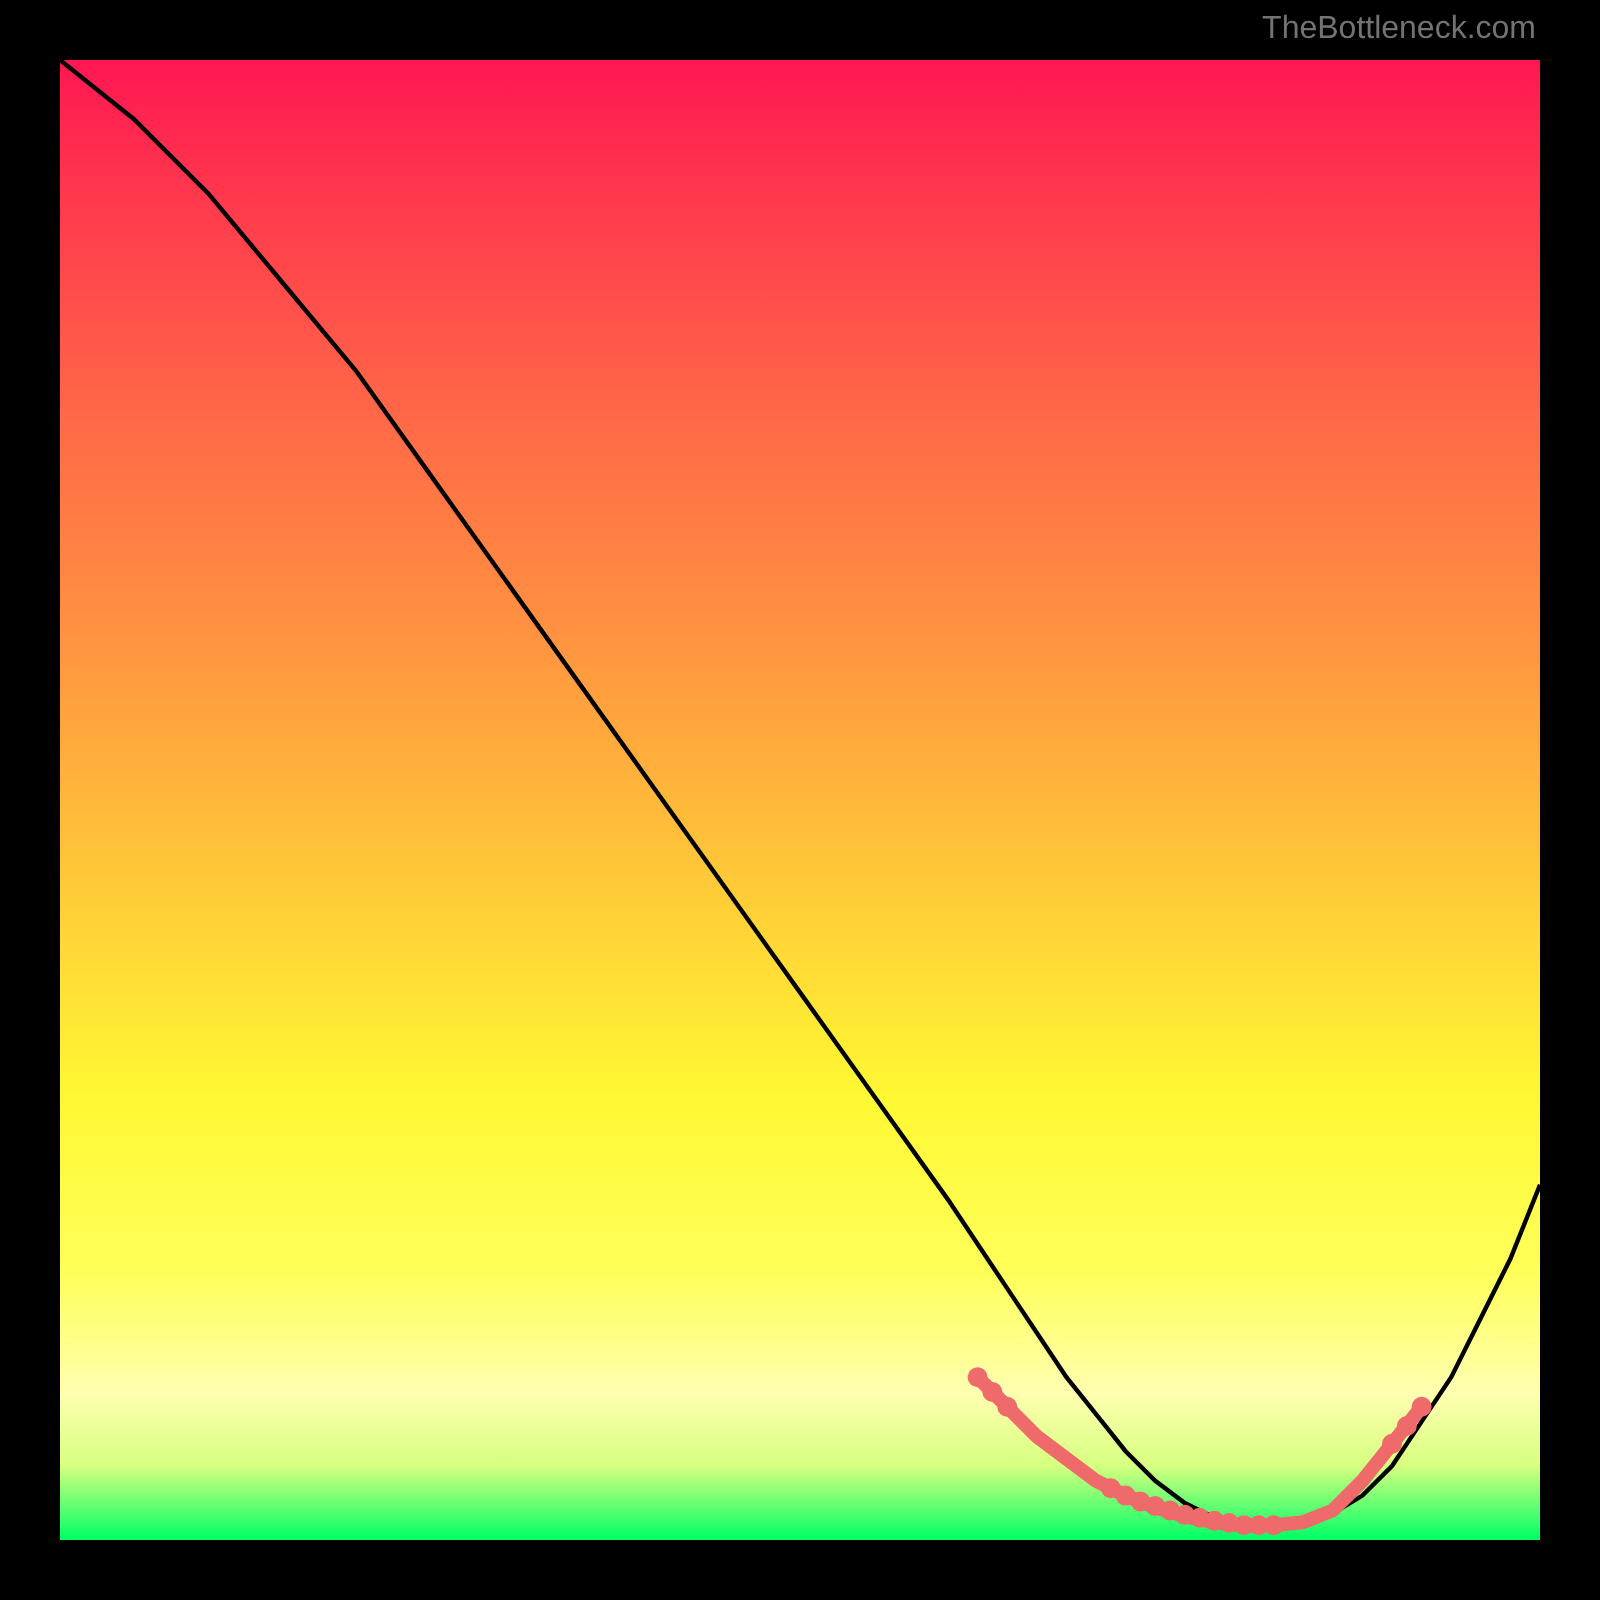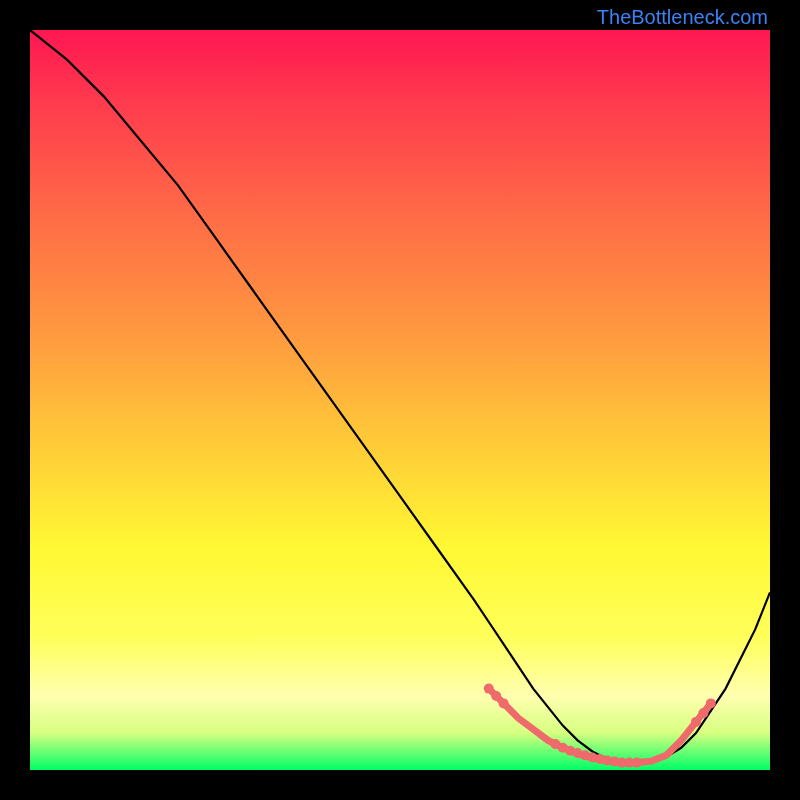--- a/index.html
+++ b/index.html
@@ -34,22 +34,22 @@
       #ffff5a 82%,
       #ffffb0 90%,
       #d6ff80 95%,
       #00ff66 100%
     );
   }
   .watermark {
     position: absolute;
     right: 32px;
     top: 6px;
-    color: #3b82f6;
-    font-size: 20px;
+    color: #737373;
+    font-size: 16px;
     font-family: Arial, sans-serif;
     font-weight: 400;
   }
   svg.overlay {
     position: absolute;
     left: 0;
     top: 0;
     width: 100%;
     height: 100%;
   }

